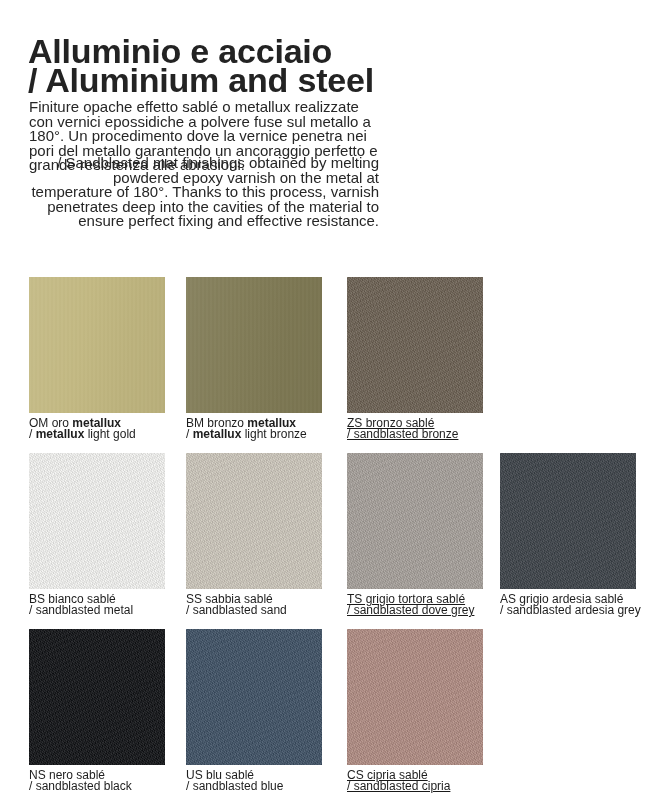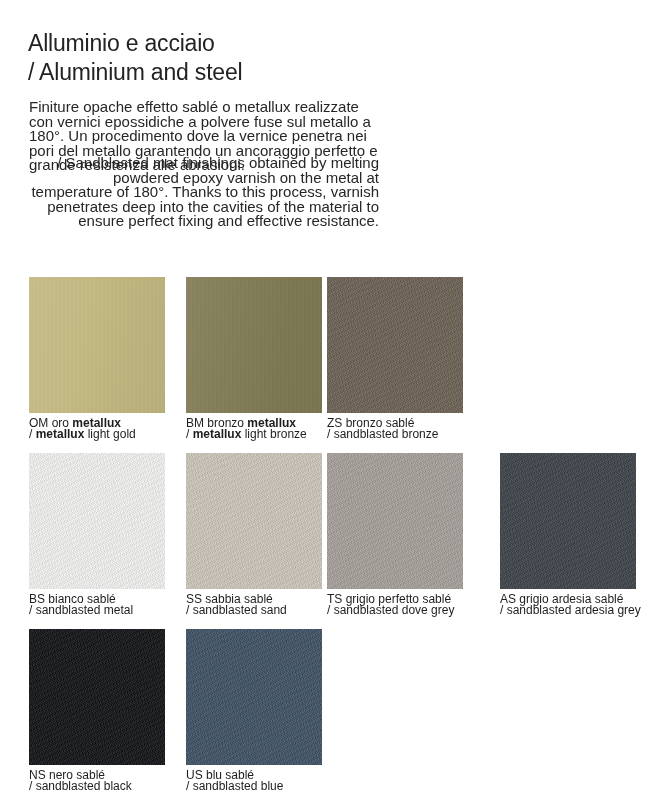--- a/index.html
+++ b/index.html
@@ -21,23 +21,23 @@
     left: 0; top: 0;
     width: 656px;
     height: 805px;
   }
 
   
   .heading {
     position: absolute;
     left: 28px;
     top: 14px;
-    font-size: 23px;
+    font-size: 34px;
     line-height: 29px;
-    font-weight: 400;
+    font-weight: 700;
     letter-spacing: -0.2px;
     color: #232323;
   }
   .heading .l2 { display: block; }
 
   
   .para {
     position: absolute;
     left: 29px;
     width: 350px;
@@ -58,21 +58,21 @@
   .row {
     position: relative;
     height: 176px;
   }
   .cell {
     position: absolute;
     width: 136px;
   }
   .c0 { left: 0px; }
   .c1 { left: 157px; }
-  .c2 { left: 298px; }
+  .c2 { left: 318px; text-decoration: underline; }
   .c3 { left: 471px; }
 
   .swatch {
     width: 136px;
     height: 136px;
     position: relative;
     overflow: hidden;
   }
   .swatch .tex {
     position: absolute;
@@ -176,21 +176,21 @@
         <div class="caption">
           <span class="line">SS sabbia sablé</span>
           <span class="line">/ sandblasted sand</span>
         </div>
       </div>
       <div class="cell c2">
         <div class="swatch" style="background: rgb(166, 160, 154);">
             <span class="tex tex-sable"></span>
           </div>
         <div class="caption">
-          <span class="line">TS grigio perfetto sablé</span>
+          <span class="line">TS grigio tortora sablé</span>
           <span class="line">/ sandblasted dove grey</span>
         </div>
       </div>
       <div class="cell c3">
         <div class="swatch" style="background: rgb(58, 64, 70);">
             <span class="tex tex-sable"></span>
           </div>
         <div class="caption">
           <span class="line">AS grigio ardesia sablé</span>
           <span class="line">/ sandblasted ardesia grey</span>
@@ -210,16 +210,25 @@
       </div>
       <div class="cell c1">
         <div class="swatch" style="background: rgb(60, 79, 99);">
             <span class="tex tex-sable"></span>
           </div>
         <div class="caption">
           <span class="line">US blu sablé</span>
           <span class="line">/ sandblasted blue</span>
         </div>
       </div>
+      <div class="cell c2">
+        <div class="swatch" style="background: rgb(176, 139, 130);">
+            <span class="tex tex-sable"></span>
+          </div>
+        <div class="caption">
+          <span class="line">CS cipria sablé</span>
+          <span class="line">/ sandblasted cipria</span>
+        </div>
+      </div>
     </div>
   </div>
 
 </div>
 
 </body></html>

